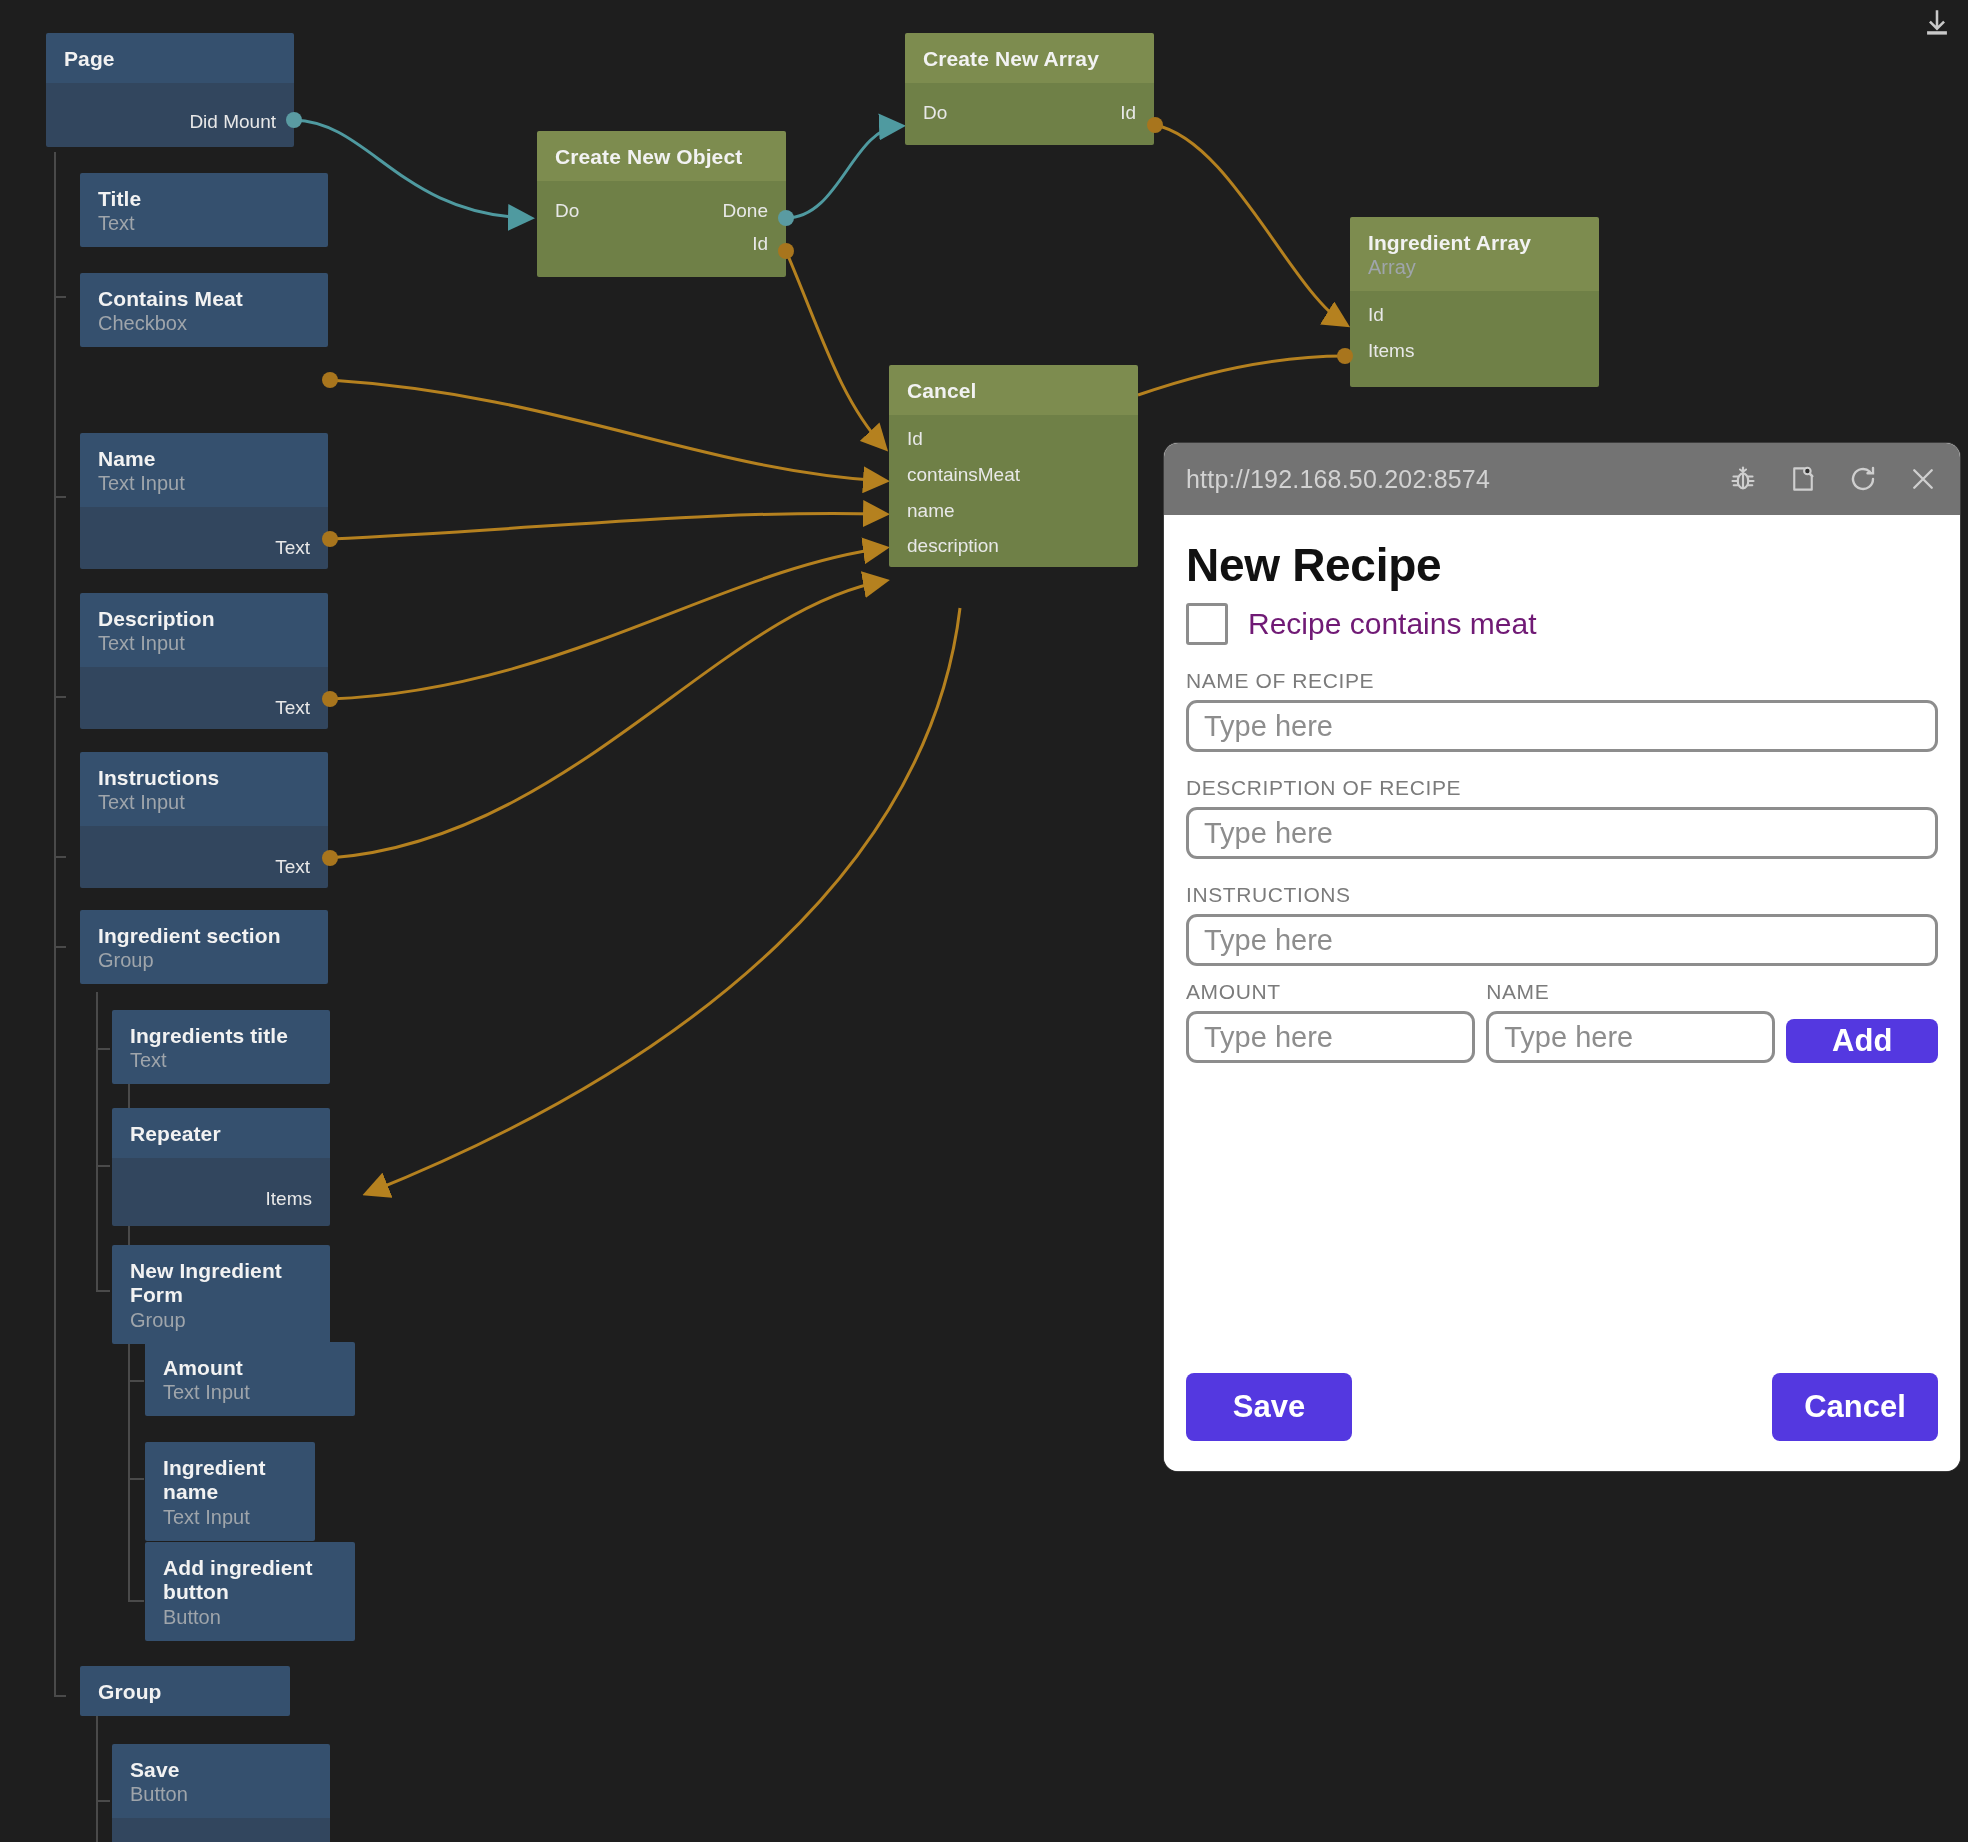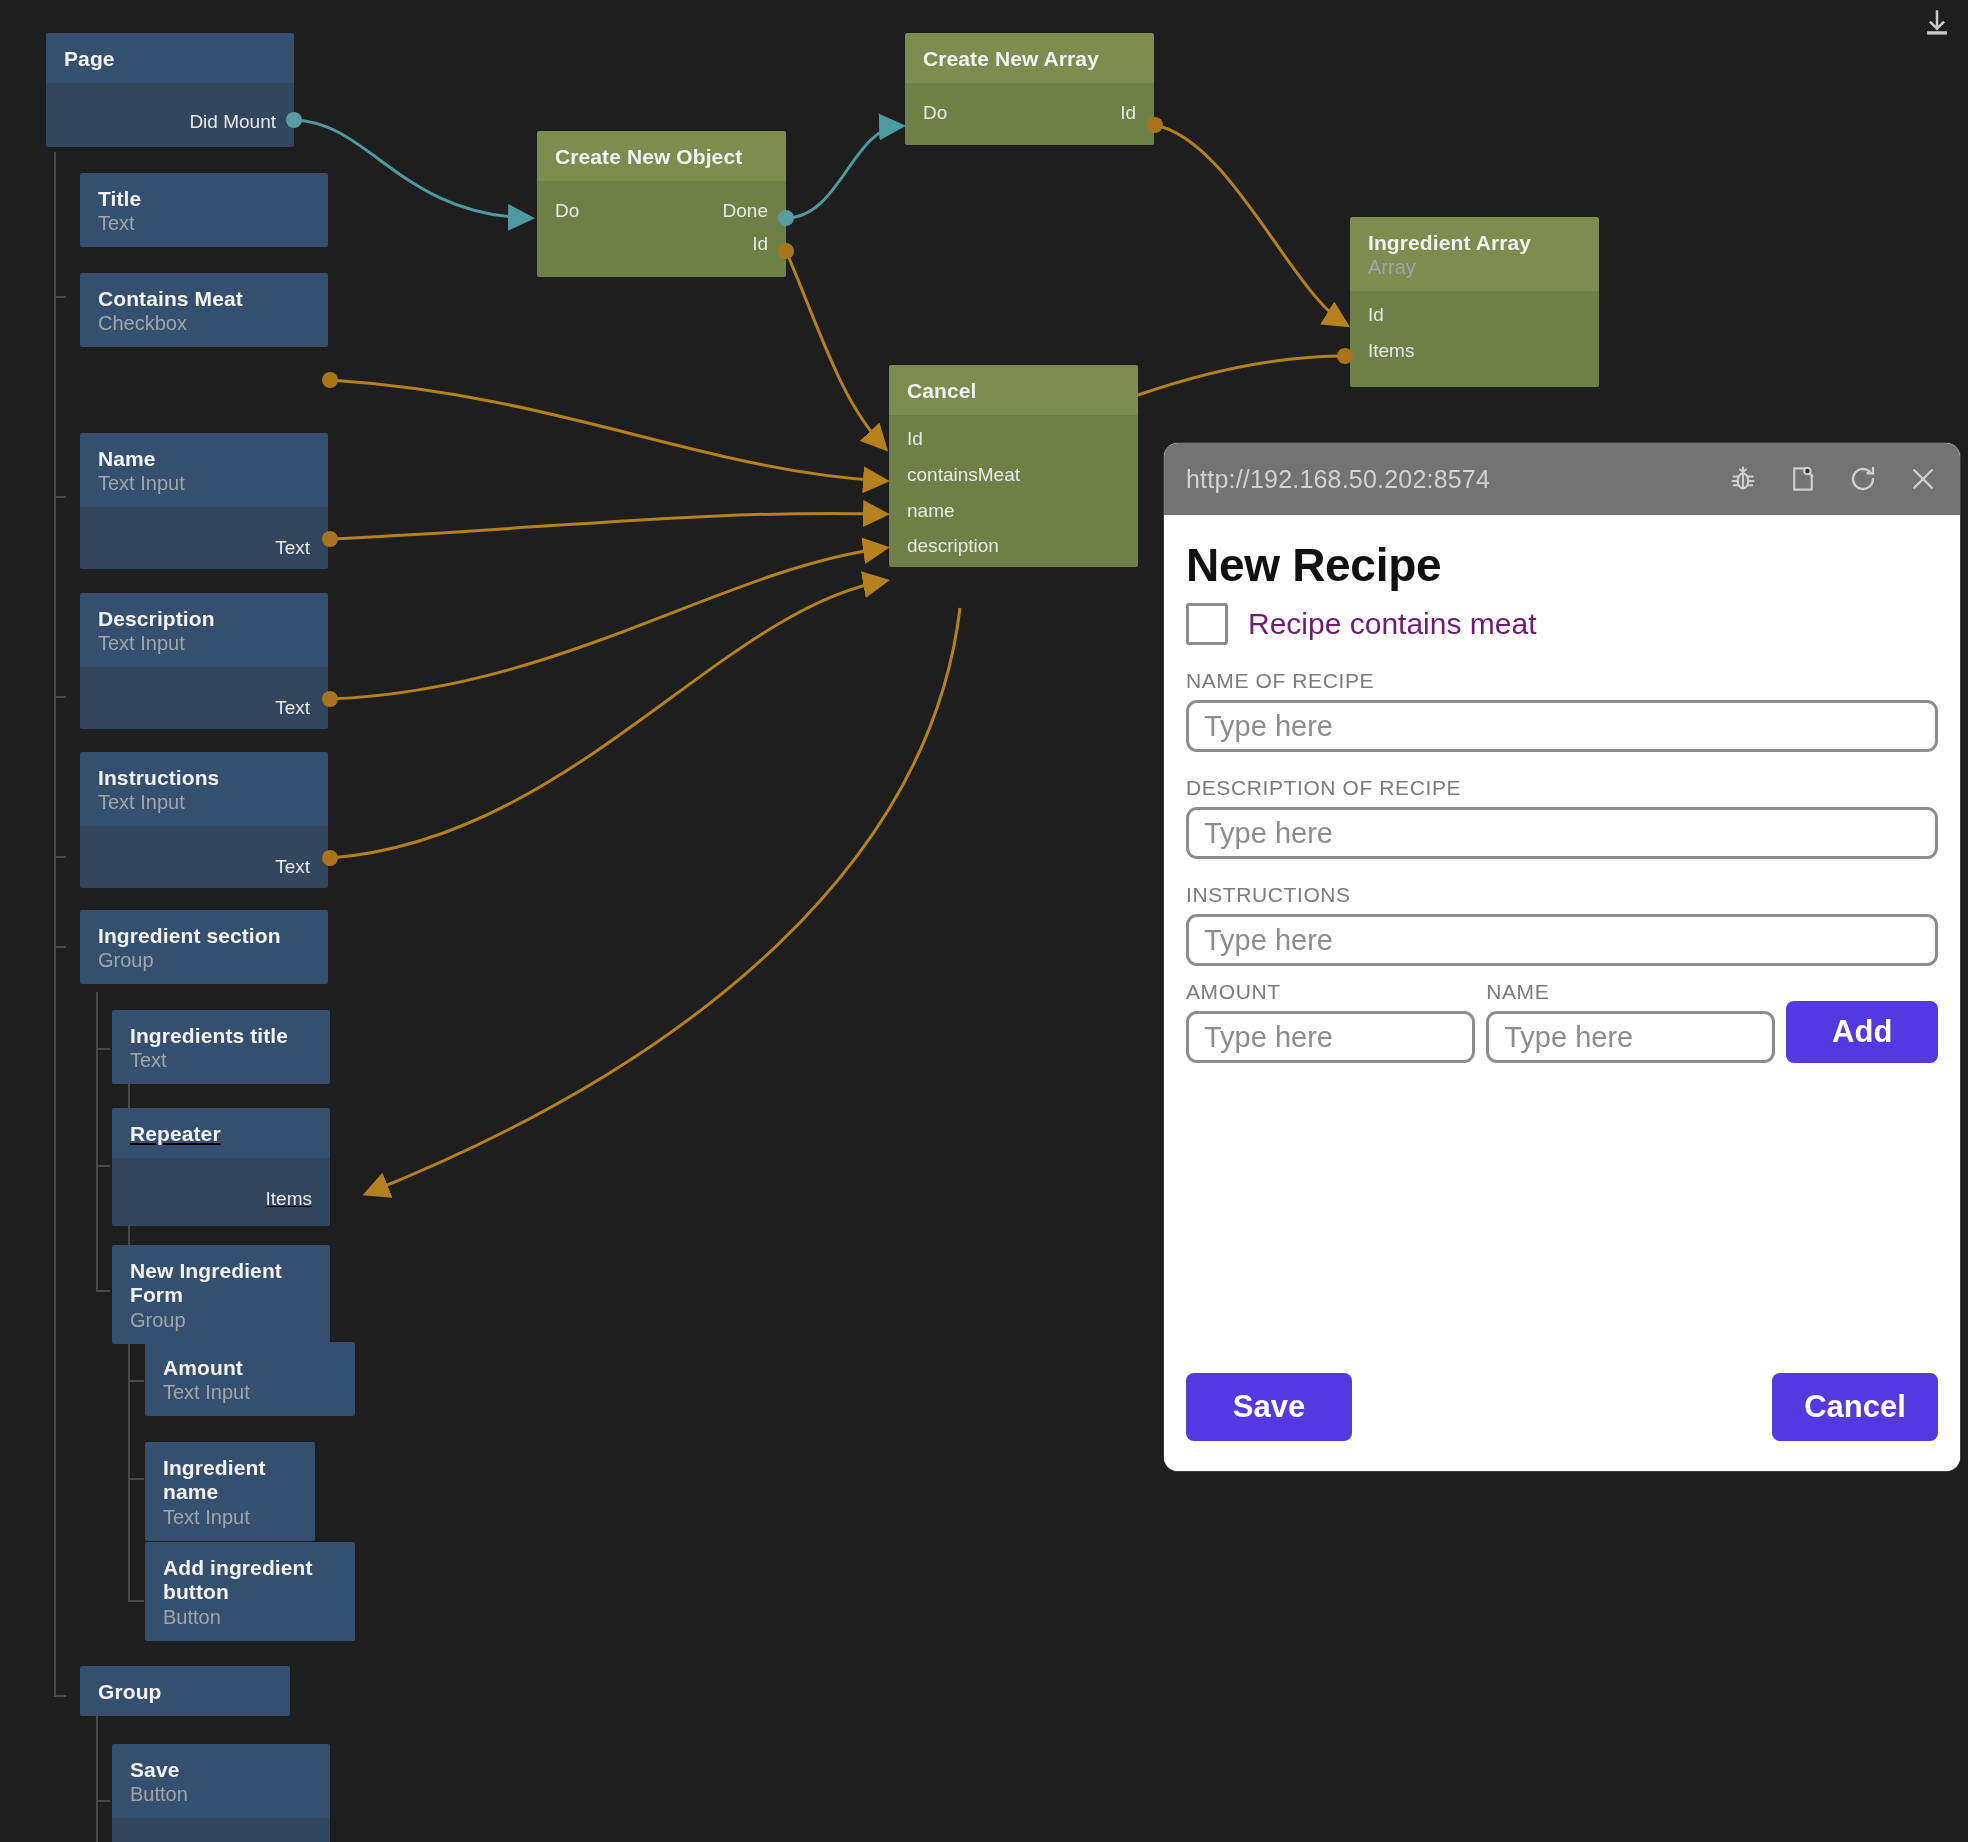--- a/index.html
+++ b/index.html
@@ -68,21 +68,21 @@
   .h2 { font-size: 35px; font-weight: 700; color: #111; margin-top: 28px; }
   .ing-grid { display: flex; gap: 11px; align-items: flex-end; margin-top: 2px; }
   .ing-col { display: flex; flex-direction: column; }
   .ing-col.amount { width: 290px; }
   .ing-col.name { width: 290px; }
   .btn {
     background: #5438e0; color: #fff; border: none; border-radius: 8px;
     font-size: 31px; font-weight: 700; font-family: "Liberation Sans", sans-serif;
     display: flex; align-items: center; justify-content: center; cursor: pointer;
   }
-  .btn.add { width: 152px; height: 62px; }
+  .btn.add { width: 152px; height: 44px; }
   #footer { display: flex; justify-content: space-between; align-items: center; padding: 0 0 30px 0; margin-top: auto; }
   .btn.save { width: 166px; height: 68px; }
   .btn.cancel { width: 166px; height: 68px; }
 </style>
 </head>
 <body>
 
 <div id="root">
 
   <div id="canvas">
@@ -199,21 +199,21 @@
       </div>
     </div>
 
     <div class="node blue" style="left:112px; top:1010px; width:218px;">
       <div class="hdr">
         <div class="title">Ingredients title</div>
         <div class="subtitle">Text</div>
       </div>
     </div>
 
-    <div class="node blue" style="left:112px; top:1108px; width:218px;text-decoration:underline;">
+    <div class="node blue" style="left:112px; top:1108px; width:218px;">
       <div class="hdr">
         <div class="title">Repeater</div>
       </div>
       <div class="body" style="height:68px;">
         <div class="port right" style="padding-top:22px;">Items</div>
       </div>
     </div>
 
     <div class="node blue" style="left:112px; top:1245px; width:218px;">
       <div class="hdr">

